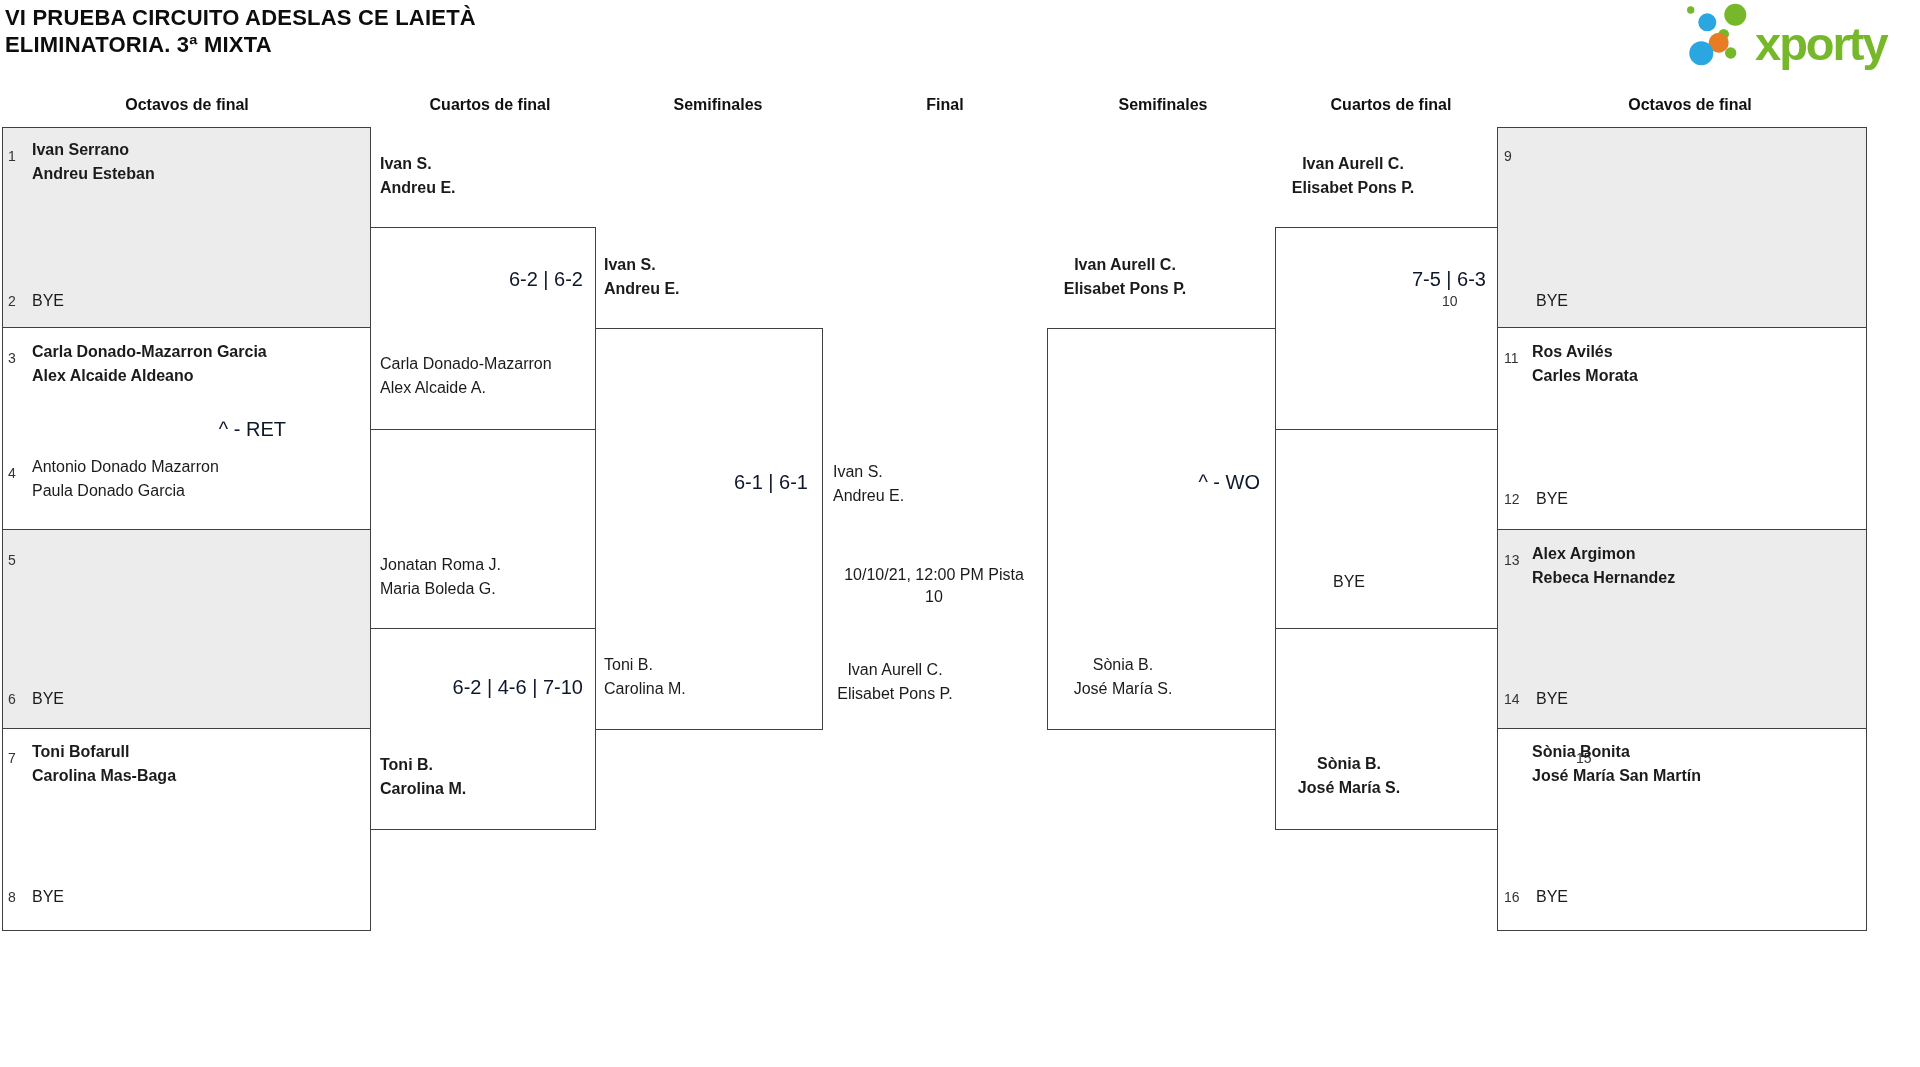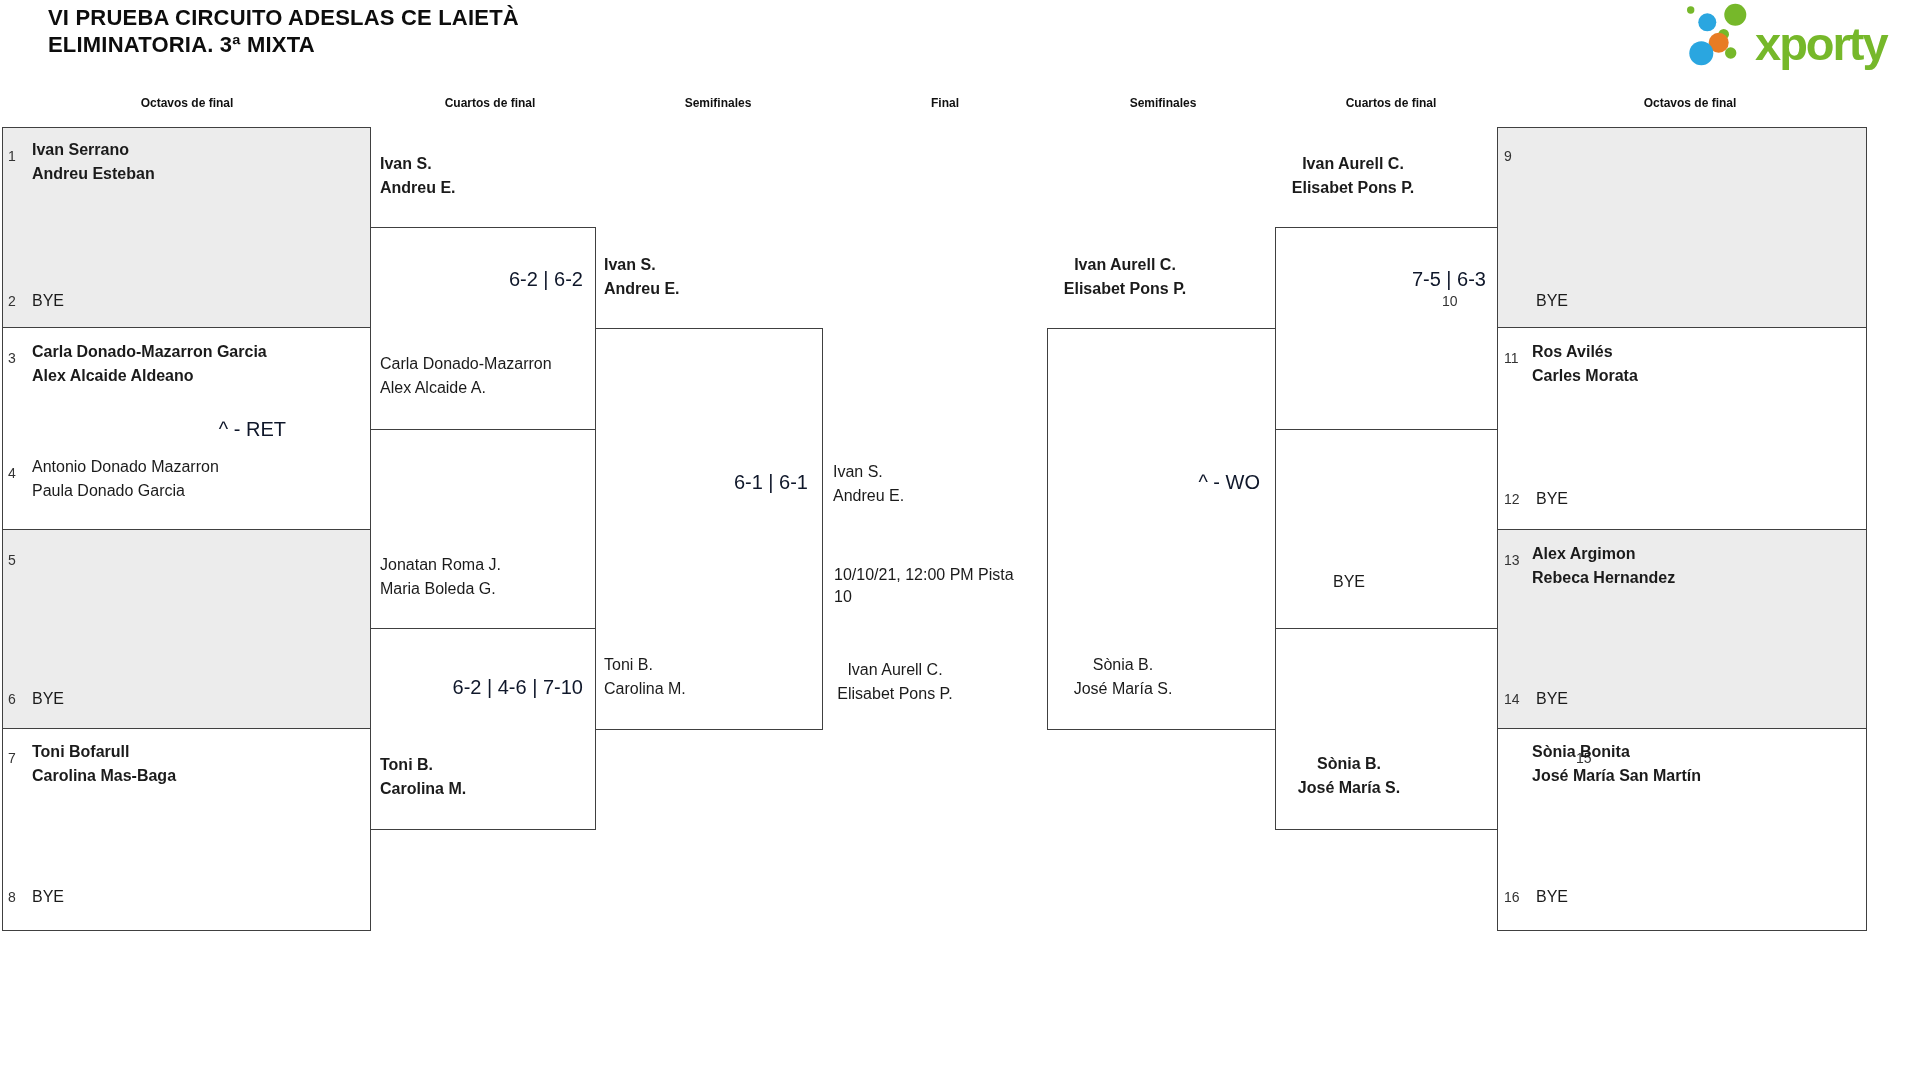--- a/index.html
+++ b/index.html
@@ -1,27 +1,27 @@
 <!DOCTYPE html>
 <html><head>
 <meta charset="utf-8">
 <style>
   html,body{margin:0;padding:0;background:#fff;}
   #stage{position:relative;width:1920px;height:1067px;background:#ffffff;overflow:hidden;
          font-family:"Liberation Sans",sans-serif;color:#1b1b1b;}
-  .title{position:absolute;left:5px;top:4px;font-size:22px;font-weight:bold;line-height:27px;color:#0d0d0d;letter-spacing:.2px;margin-left:43px;}
-  .hdr{position:absolute;top:96px;width:300px;text-align:center;font-size:12px;font-weight:bold;color:#111;}
+  .title{position:absolute;left:5px;top:4px;font-size:22px;font-weight:bold;line-height:27px;color:#0d0d0d;letter-spacing:.2px;}
+  .hdr{position:absolute;top:96px;width:300px;text-align:center;font-size:16px;font-weight:bold;color:#111;}
   .box{position:absolute;border:1px solid #404040;background:#fff;box-sizing:border-box;}
   .box.gray{background:#ececec;}
   .team{position:absolute;font-size:16px;line-height:24px;white-space:pre-line;color:#1b1b1b;}
   .team.bold{font-weight:bold;}
   .team.right{text-align:center;width:280px;}
   .seed{position:absolute;font-size:14px;line-height:18px;color:#333;width:26px;}
   .score{position:absolute;width:200px;text-align:right;font-size:20px;color:#0f172a;}
-  .schedule{position:absolute;width:200px;font-size:16px;line-height:22px;color:#1b1b1b;}
+  .schedule{position:absolute;width:200px;text-align:center;font-size:16px;line-height:22px;color:#1b1b1b;}
   .logo{position:absolute;left:1680px;top:0px;width:240px;height:70px;}
 </style>
 </head>
 <body>
 
 <div id="stage">
 
   <div class="title">
     <div>VI PRUEBA CIRCUITO ADESLAS CE LAIETÀ</div>
     <div>ELIMINATORIA. 3ª MIXTA</div>

